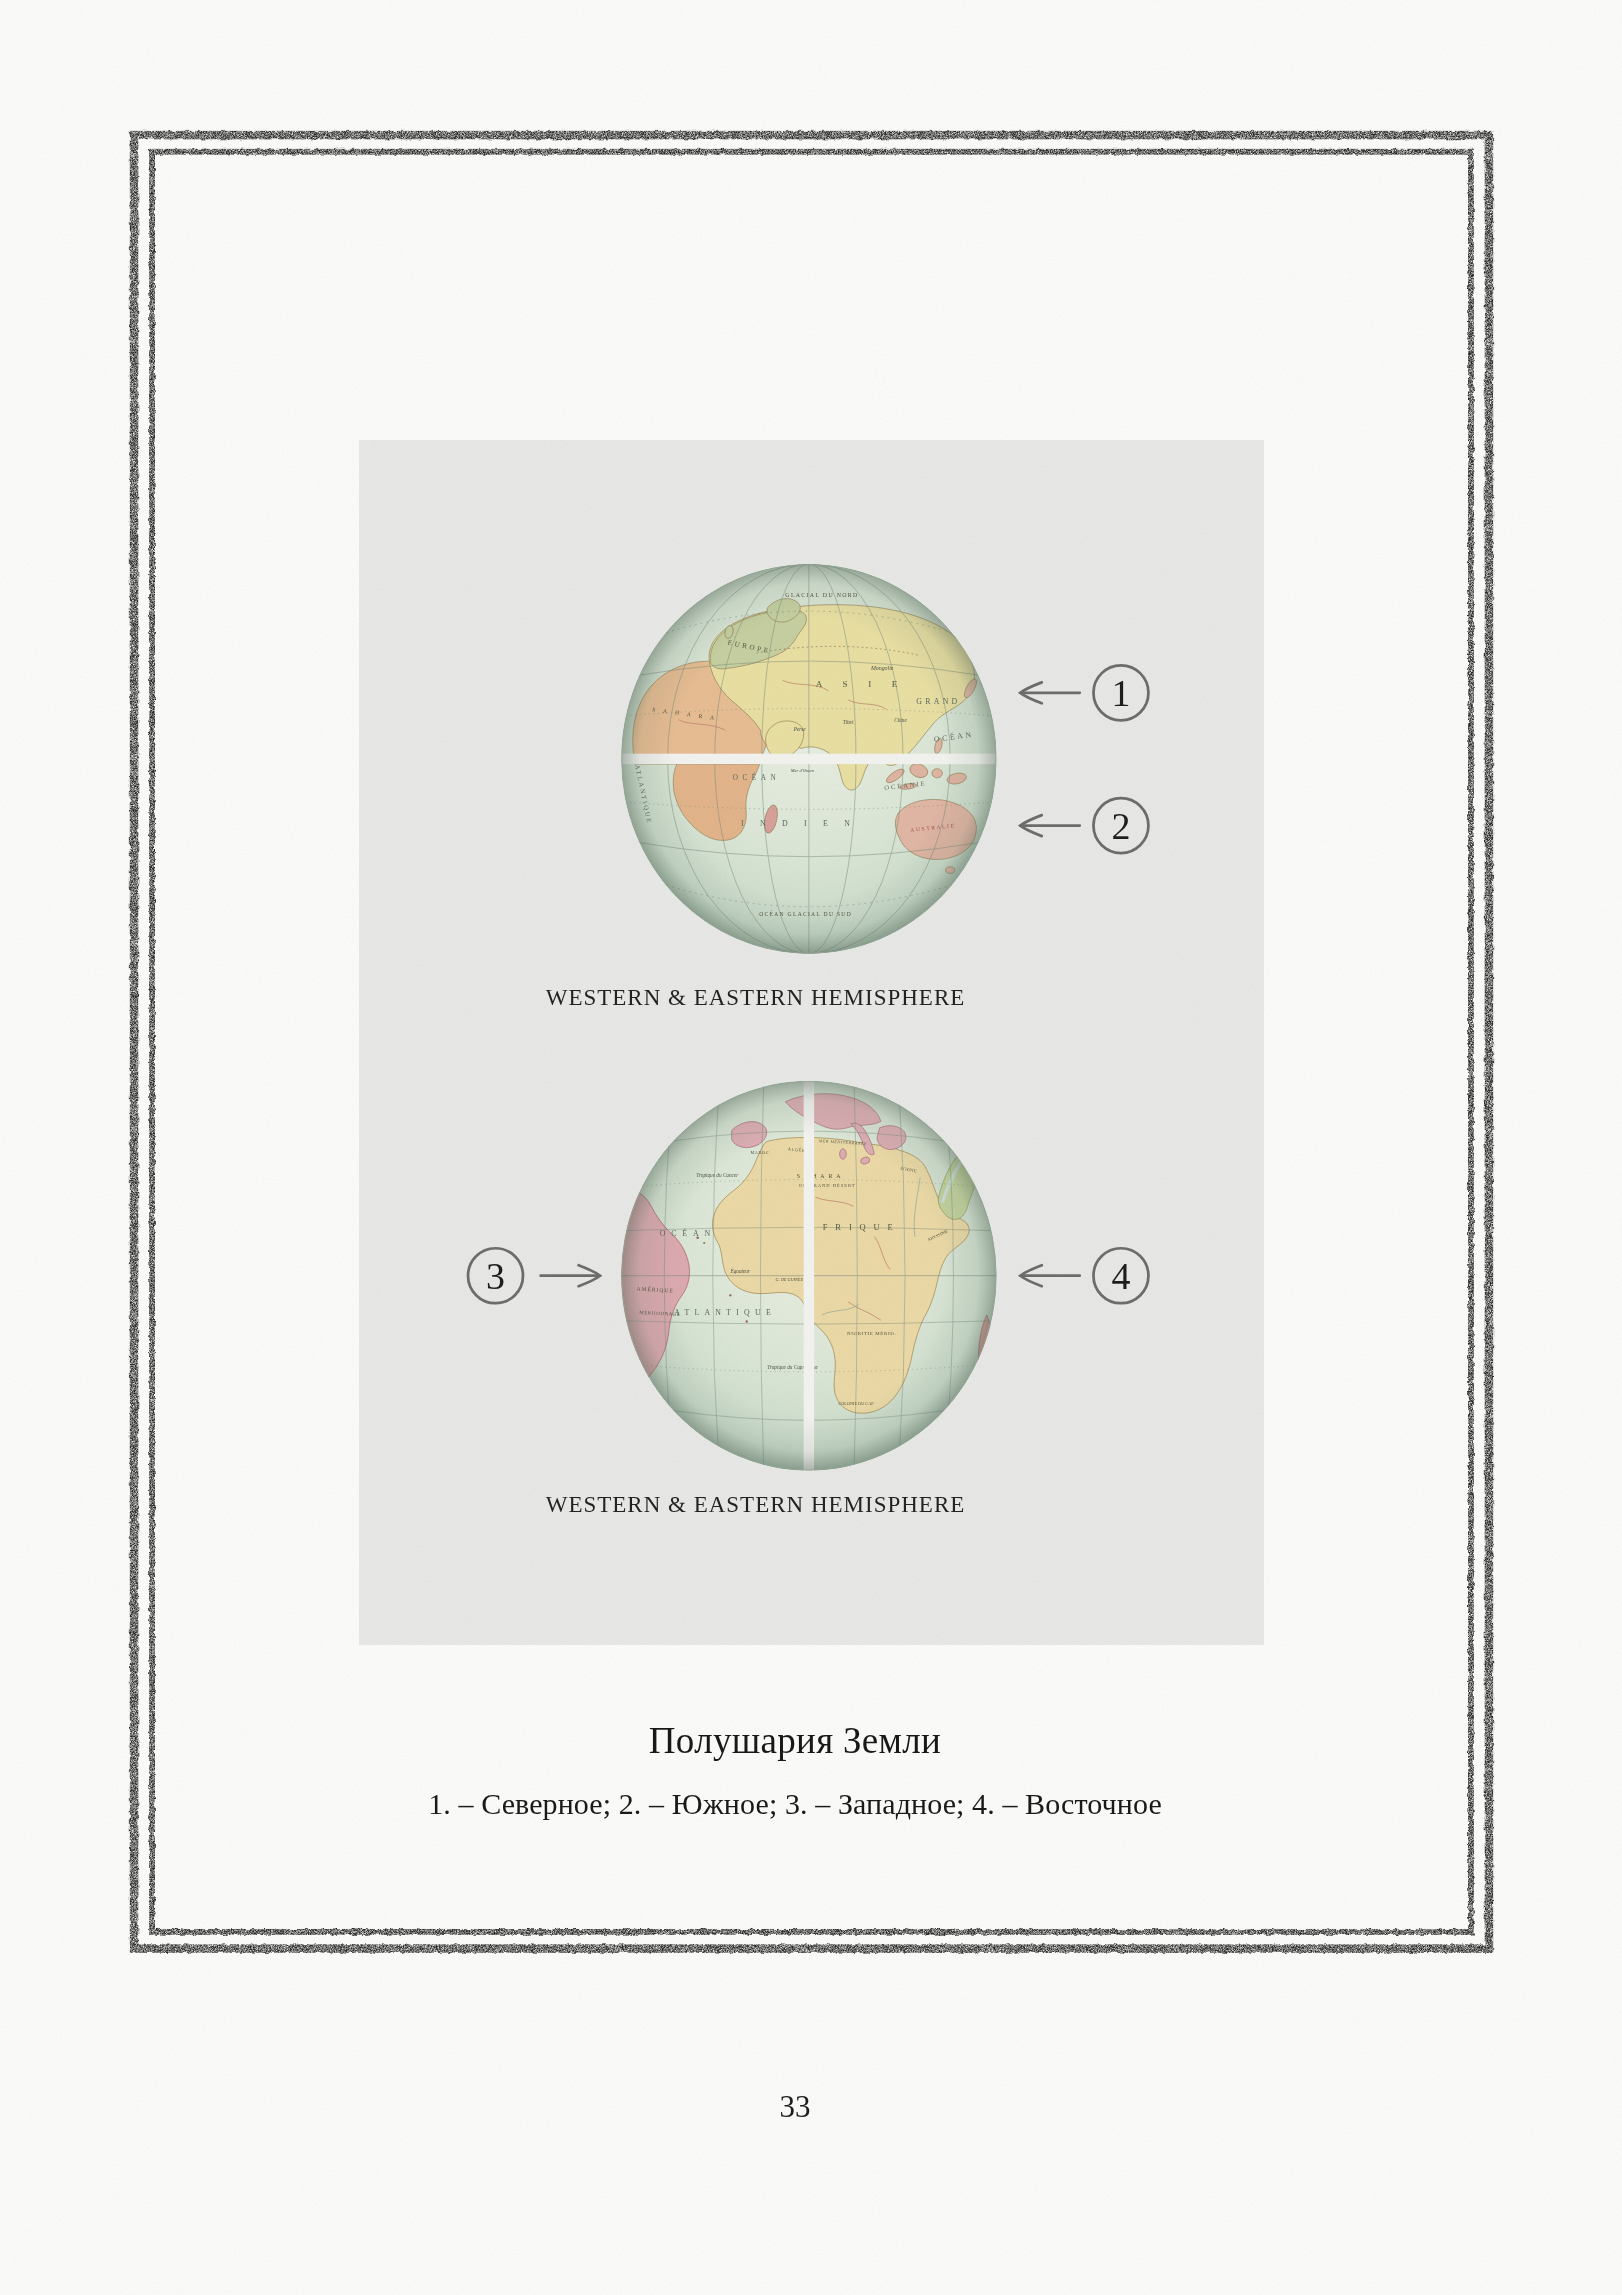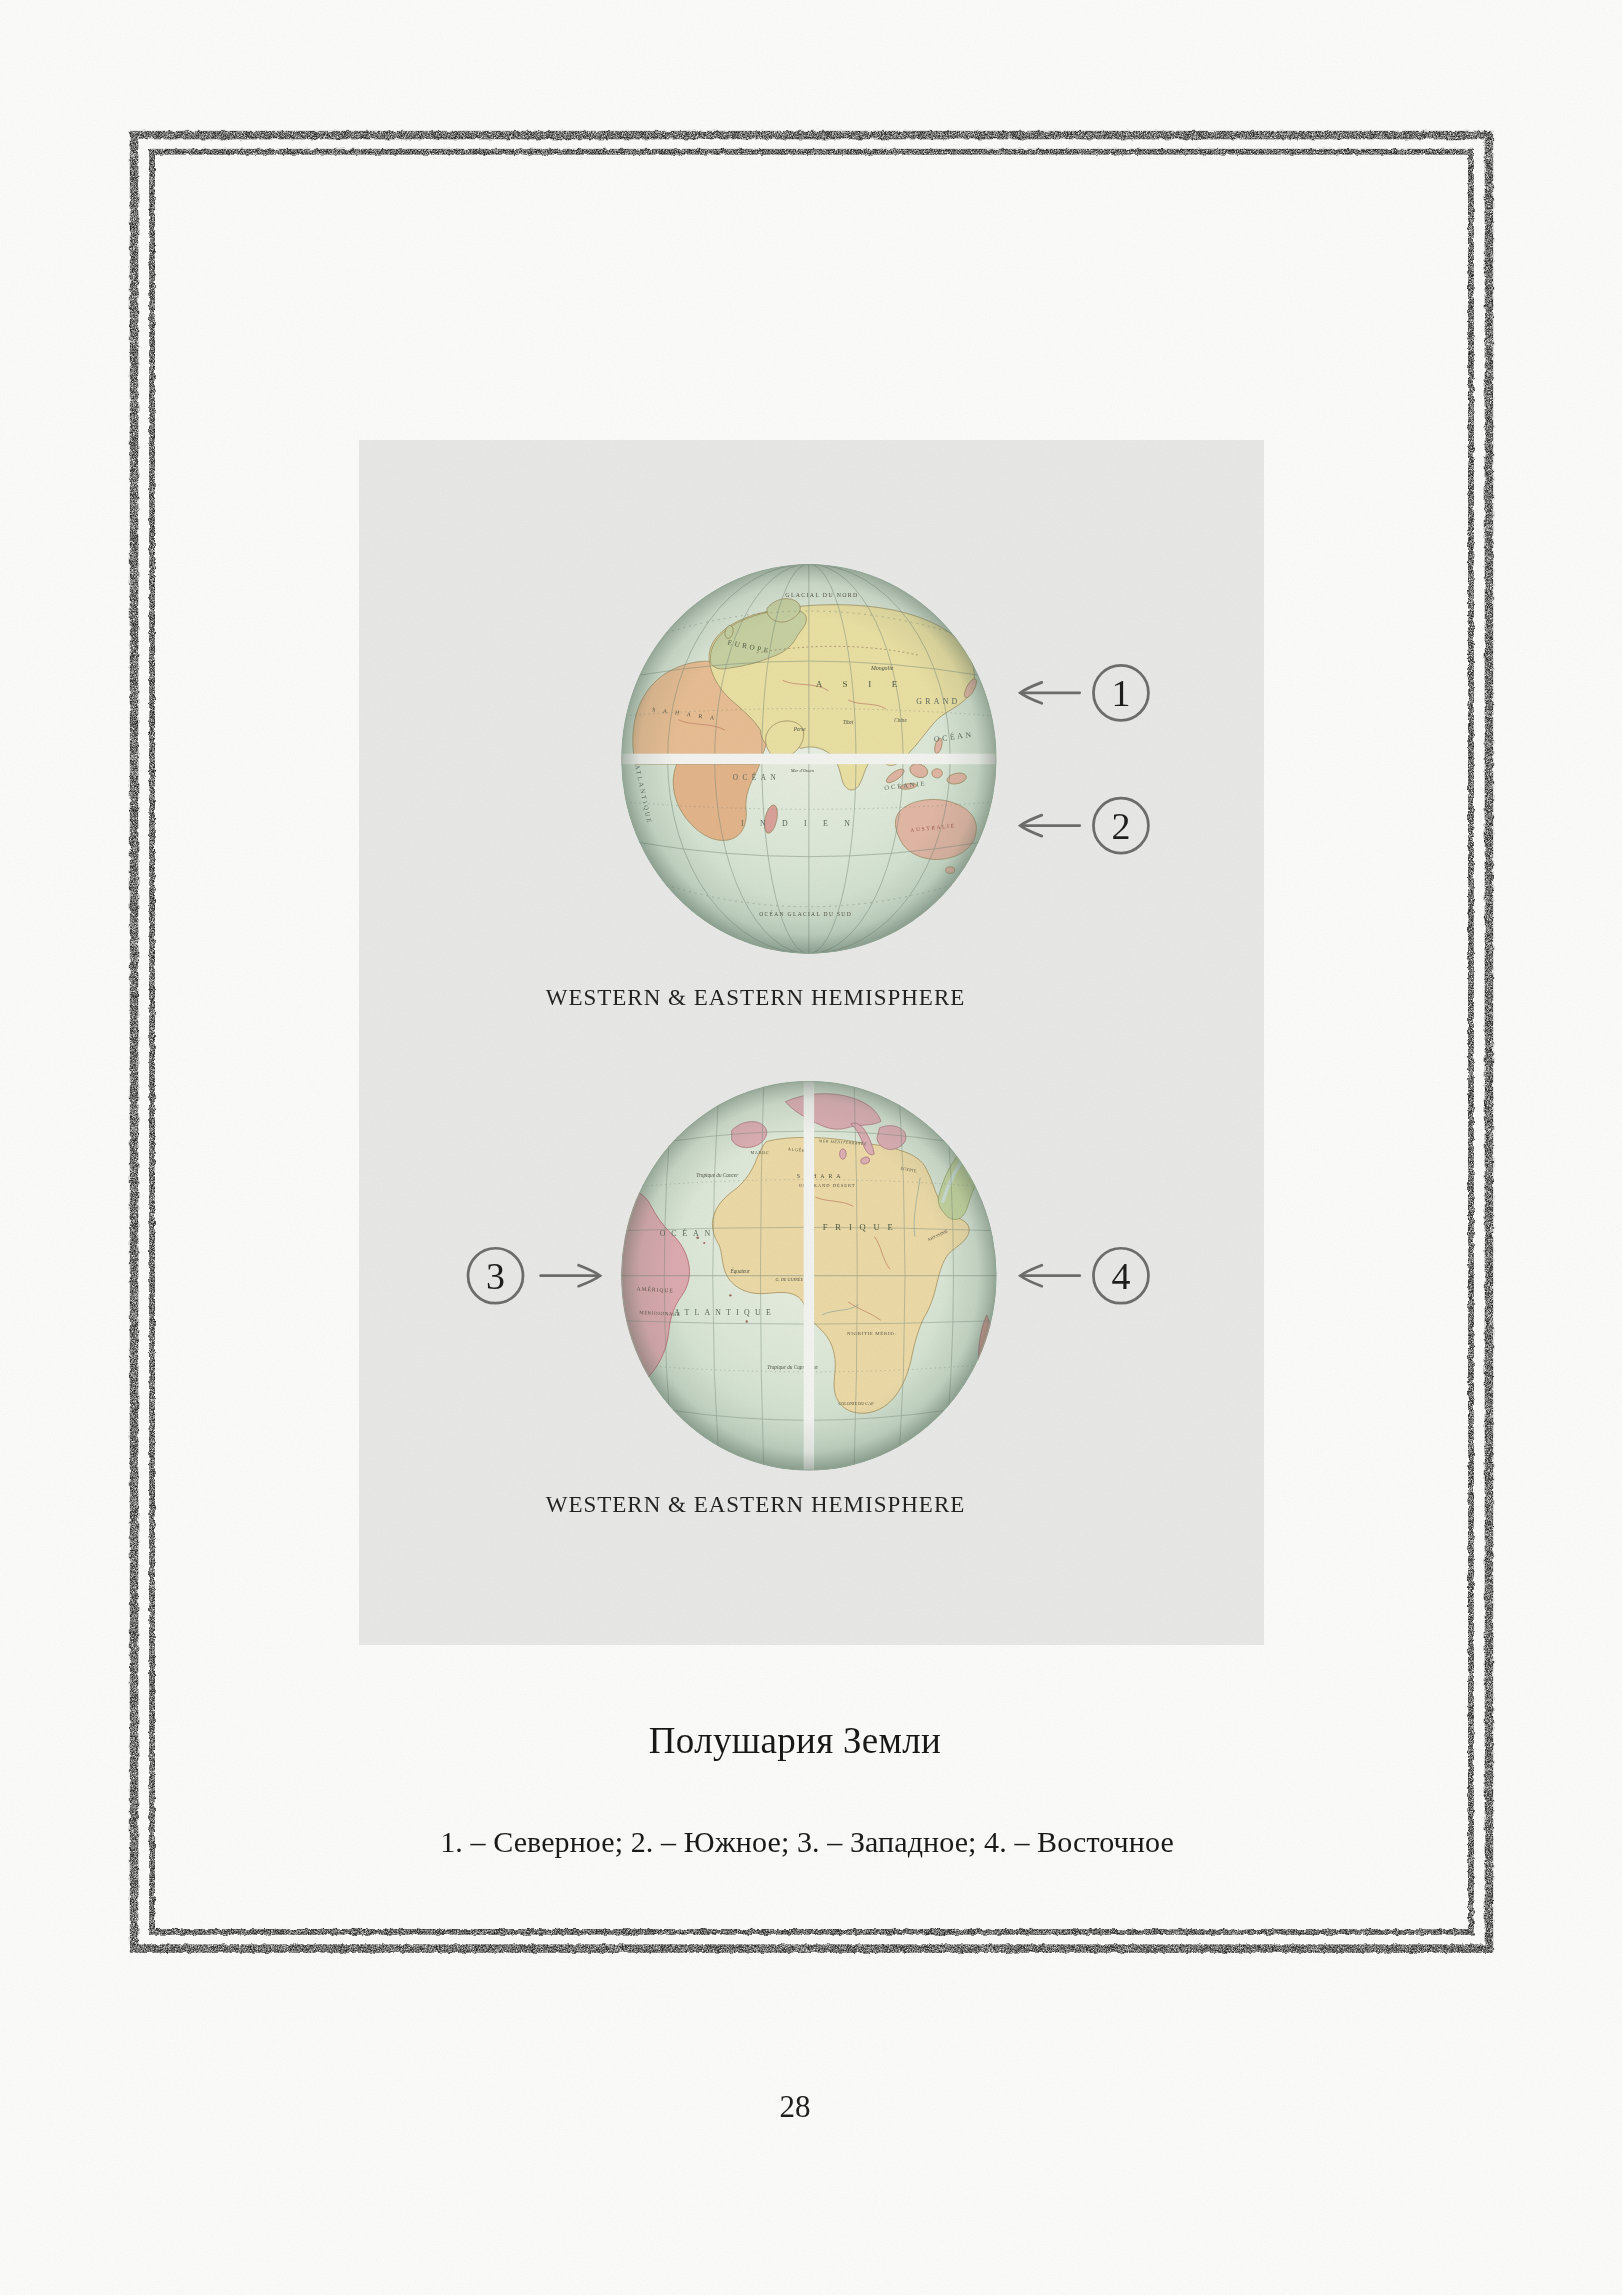--- a/index.html
+++ b/index.html
@@ -22,21 +22,21 @@
   }
   .caption{
     position:absolute;left:377px;width:757px;
     text-align:center;
     font-size:23px;line-height:26px;letter-spacing:1px;
     color:#1f1f1f;
   }
   .caption.c1{top:985px;}
   .caption.c2{top:1492px;}
   .ru-title{top:1720px;font-size:37px;line-height:41px;letter-spacing:0.3px;color:#141414;}
-  .ru-legend{top:1824px;font-size:30px;line-height:35px;letter-spacing:0.1px;color:#161616;margin-left:12px;}
+  .ru-legend{top:1786px;font-size:30px;line-height:35px;letter-spacing:0.1px;color:#161616;}
   .page-num{top:2090px;font-size:31px;line-height:34px;color:#1b1b1b;}
   .noise{pointer-events:none;}
   svg text{font-family:"Liberation Serif","DejaVu Serif",serif;}
   .sea-label{fill:#5a675c;}
   .land-label{fill:#4e5840;}
   .tiny-label{fill:#54503e;}
   .ital{font-style:italic;fill:#4a5044;}
 </style>
 </head>
 <body>
@@ -292,21 +292,21 @@
       </g>
     </g>
   </svg>
 
   <div class="caption c1">WESTERN &amp; EASTERN HEMISPHERE</div>
   <div class="caption c2">WESTERN &amp; EASTERN HEMISPHERE</div>
 
   <div class="txt ru-title">Полушария Земли</div>
   <div class="txt ru-legend">1. – Северное; 2. – Южное; 3. – Западное; 4. – Восточное</div>
 
-  <div class="txt page-num">28</div>
+  <div class="txt page-num">33</div>
 
   <svg class="layer noise" width="1623" height="2295" viewBox="0 0 2480 3508">
     <filter id="grain">
       <feTurbulence type="fractalNoise" baseFrequency="0.55" numOctaves="2" seed="11" stitchTiles="stitch"></feTurbulence>
       <feColorMatrix type="matrix" values="0 0 0 0 0.25  0 0 0 0 0.25  0 0 0 0 0.25  0 0 0 0.6 0"></feColorMatrix>
     </filter>
     <rect width="2480" height="3508" filter="url(#grain)" opacity="0.12"></rect>
   </svg>
 
 </div>

